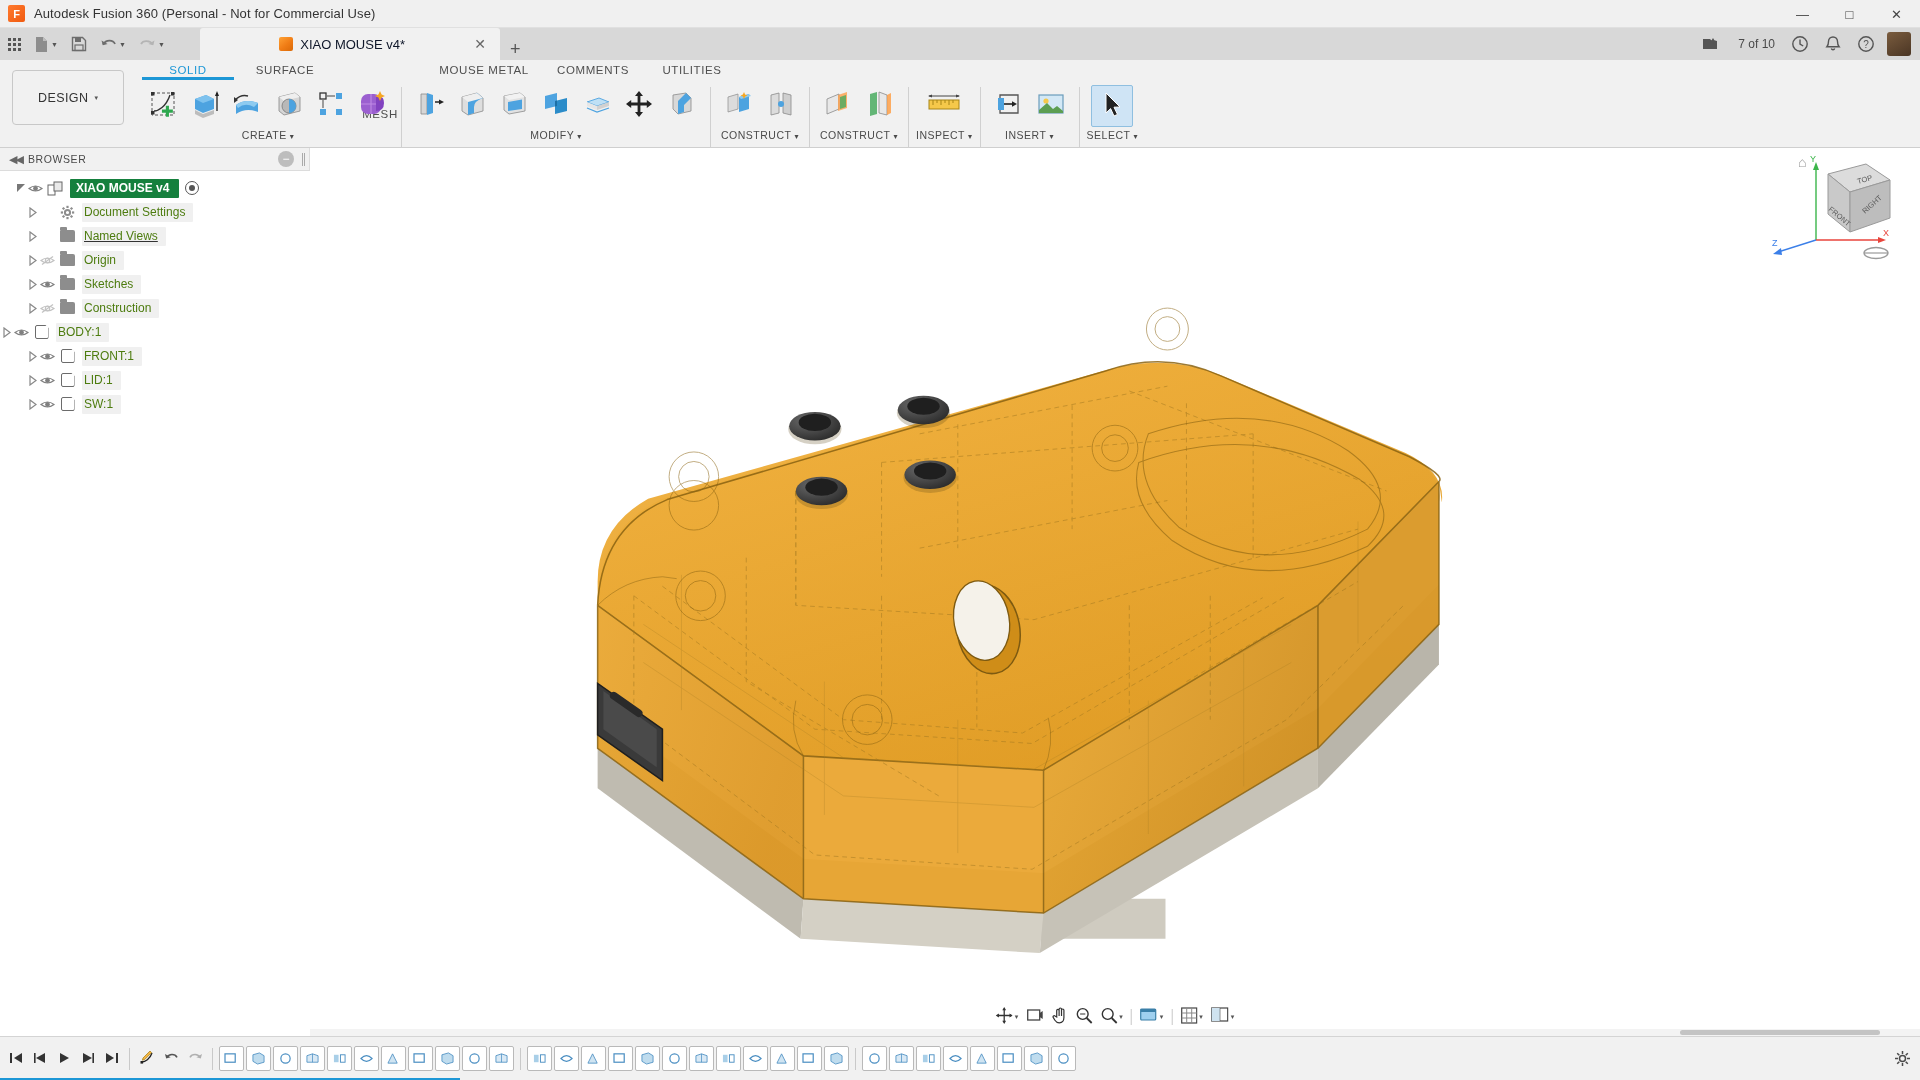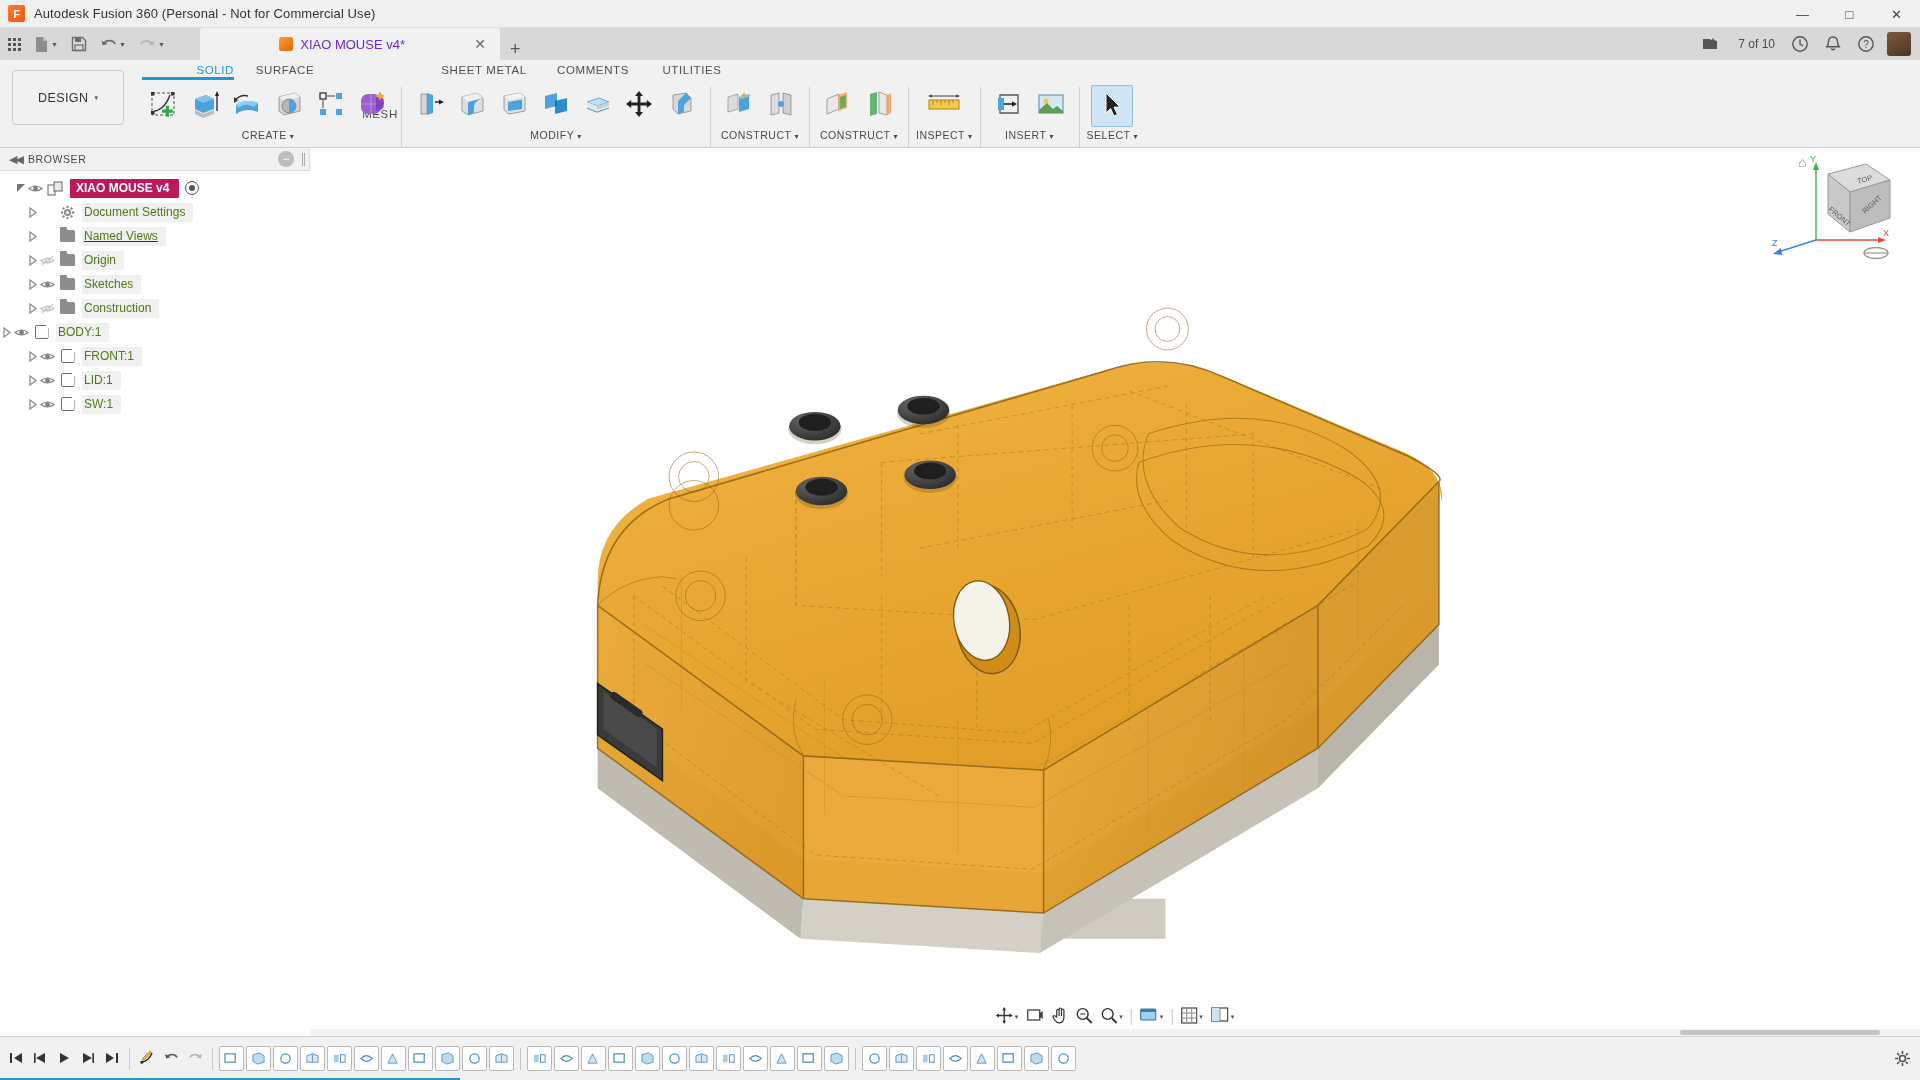--- a/index.html
+++ b/index.html
@@ -29,21 +29,21 @@
   .caret { font-size:7px; margin-left:2px; color:#555; }
   #doc-tab-wrap { position:absolute; left:200px; right:0; top:0; height:32px;
     display:flex; align-items:flex-end; }
   #doc-tab { height:32px; background:#f1f1f1; display:flex; align-items:center;
     padding:0 10px 0 14px; min-width:300px; position:relative;
     border-top-left-radius:3px; border-top-right-radius:3px; }
   #doc-tab-inner { flex:1; display:flex; align-items:center; justify-content:center; }
   .cube-icon { width:14px; height:14px; margin-right:7px;
     background:linear-gradient(140deg,#ffa235 0%,#f07c15 55%,#d96a08 100%);
     border-radius:2px; }
-  #doc-tab-title { font-size:13px; color:#6d28d9; }
+  #doc-tab-title { font-size:13px; color:#0f172a; }
   #doc-tab-close { font-size:14px; color:#666; padding:0 4px; }
   #tab-plus { font-size:18px; color:#555; padding:0 10px; font-weight:300; }
   #qa-right { position:absolute; right:0; top:0; height:32px;
     display:flex; align-items:center; }
   .qa-r { display:flex; align-items:center; padding:0 8px; height:32px;
     color:#4a4a4a; font-size:12px; }
   #jobs-badge { display:flex; align-items:center; gap:20px; }
   #avatar { width:24px; height:24px; border-radius:3px; margin:0 9px 0 4px;
     background:linear-gradient(150deg,#7a5c3e 0%,#4a3524 100%);
     display:flex; align-items:center; justify-content:center;
@@ -54,21 +54,21 @@
     border-bottom:1px solid #cfcfcf; }
   #design-box { width:112px; margin:10px 0 0 12px; height:55px;
     border:1px solid #c8c8c8; border-radius:4px; background:#f1f1f1;
     display:flex; align-items:center; justify-content:center; }
   #design-label { font-size:12.5px; color:#333; letter-spacing:.4px; }
   #ribbon-main { flex:1; display:flex; flex-direction:column; }
   #tabrow { height:25px; display:flex; align-items:flex-start;
     padding-left:18px; gap:0; }
   .rtab { font-size:11.5px; color:#4f4f4f; letter-spacing:.6px;
     padding:4px 0 0 0; text-align:center; position:relative; }
-  .rtab.active { color:#1d97d6;text-align:right; }
+  .rtab.active { color:#1d97d6; }
   .rtab .underline { position:absolute; left:0; right:0; bottom:-4px;
     height:3px; background:#1d97d6; }
   #toolrow { flex:1; display:flex; align-items:flex-start; padding-left:18px; }
   .tgroup { display:flex; flex-direction:column; align-items:center;
     position:relative; }
   .tgroup-icons { display:flex; align-items:flex-start; height:42px; }
   .tgroup-label { font-size:10.5px; color:#4a4a4a; letter-spacing:.5px;
     margin-top:2px; white-space:nowrap; }
   .tbtn { width:42px; height:42px; display:flex; align-items:center;
     justify-content:center; position:relative; }
@@ -96,21 +96,21 @@
   #tree { padding-top:5px; font-size:12px; color:#333; }
   .trow { height:24px; display:flex; align-items:center; }
   .tri { width:13px; height:13px; display:flex; align-items:center;
     justify-content:center; color:#777; font-size:9px; flex:0 0 auto; }
   .eye { width:17px; height:17px; flex:0 0 auto; display:flex;
     align-items:center; justify-content:center; }
   .ticon { width:17px; height:17px; margin:0 6px 0 3px; flex:0 0 auto;
     display:flex; align-items:center; justify-content:center; }
   .tlabel { font-size:12px; color:#4d7c0f; background:#f0f0f0;
     padding:2px 8px 3px 2px; border-radius:1px; }
-  .trow.root .tlabel { background:#be185d; color:#fff; padding:2px 10px 3px 6px;
+  .trow.root .tlabel { background:#15803d; color:#fff; padding:2px 10px 3px 6px;
     font-weight:bold; }
   .folder { width:15px; height:12px; background:#8d8d8d; border-radius:1px 2px 1px 1px;
     position:relative; }
   .folder:before { content:""; position:absolute; top:-3px; left:0; width:7px;
     height:3px; background:#8d8d8d; border-radius:1px 1px 0 0; }
   .bodyglyph { width:14px; height:14px; border:1.3px solid #6b6b6b;
     border-radius:2px; background:#fff;
     clip-path:polygon(0 0,78% 0,100% 22%,100% 100%,0 100%); }
   .radio-o { width:14px; height:14px; border-radius:50%; border:1.6px solid #555;
     display:flex; align-items:center; justify-content:center; margin-left:6px; }
@@ -268,21 +268,21 @@
 <div id="ribbon">
   <div id="design-box">
     <span id="design-label">DESIGN</span>
     <span class="caret" style="margin-left:6px;">▾</span>
   </div>
   <div id="ribbon-main">
     <div id="tabrow">
         <div class="rtab active" style="width: 92px;"><span>SOLID</span><span class="underline"></span></div>
         <div class="rtab" style="width: 102px;"><span>SURFACE</span></div>
         <div class="rtab" style="width: 88px; margin-top: 44px;"><span>MESH</span></div>
-        <div class="rtab" style="width: 120px;"><span>SHEET METAL</span></div>
+        <div class="rtab" style="width: 120px;"><span>MOUSE METAL</span></div>
         <div class="rtab" style="width: 98px;"><span>COMMENTS</span></div>
         <div class="rtab" style="width: 100px;"><span>UTILITIES</span></div>
       </div>
     <div id="toolrow">
         <div class="tgroup">
           <div class="tgroup-icons">
             <div class="tbtn">
               <span><svg width="30" height="30" viewBox="0 0 30 30">
                   <path d="M4 4h22v22H4z" fill="none" stroke="#555" stroke-width="1" stroke-dasharray="3 2"></path>
                   <path d="M6 22 C10 22, 18 18, 22 6" stroke="#333" stroke-width="1.4" fill="none"></path>

